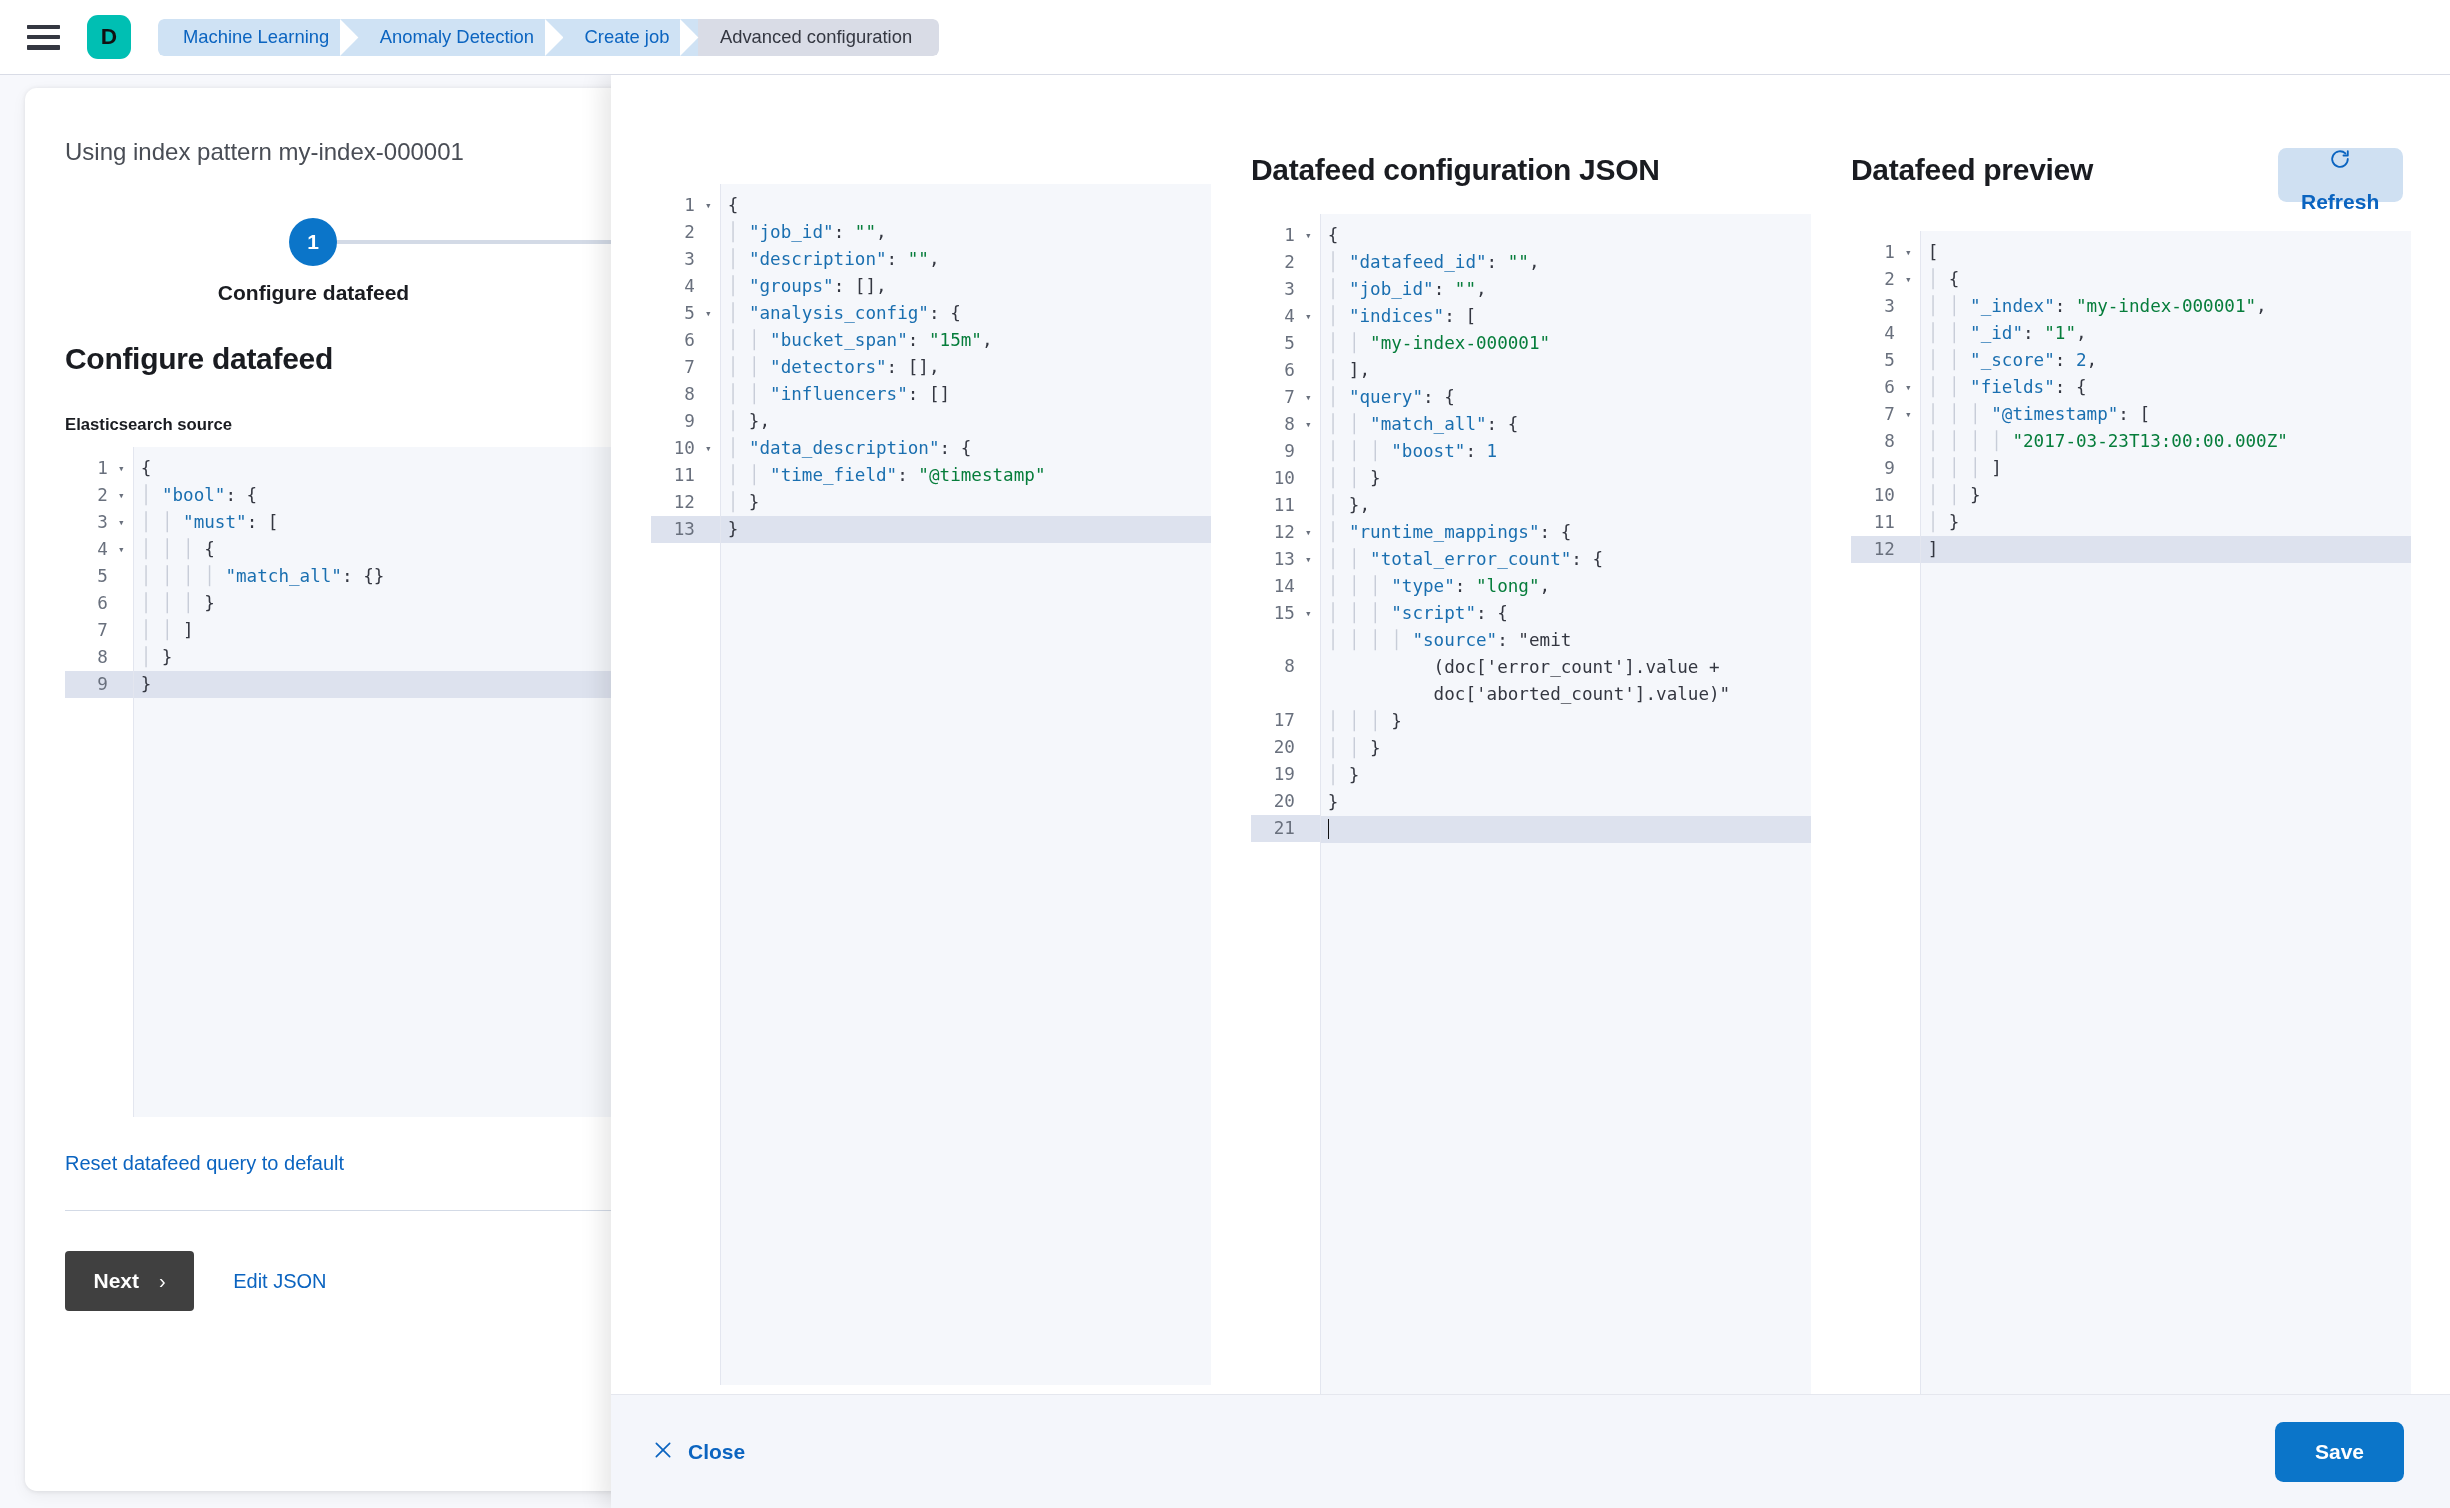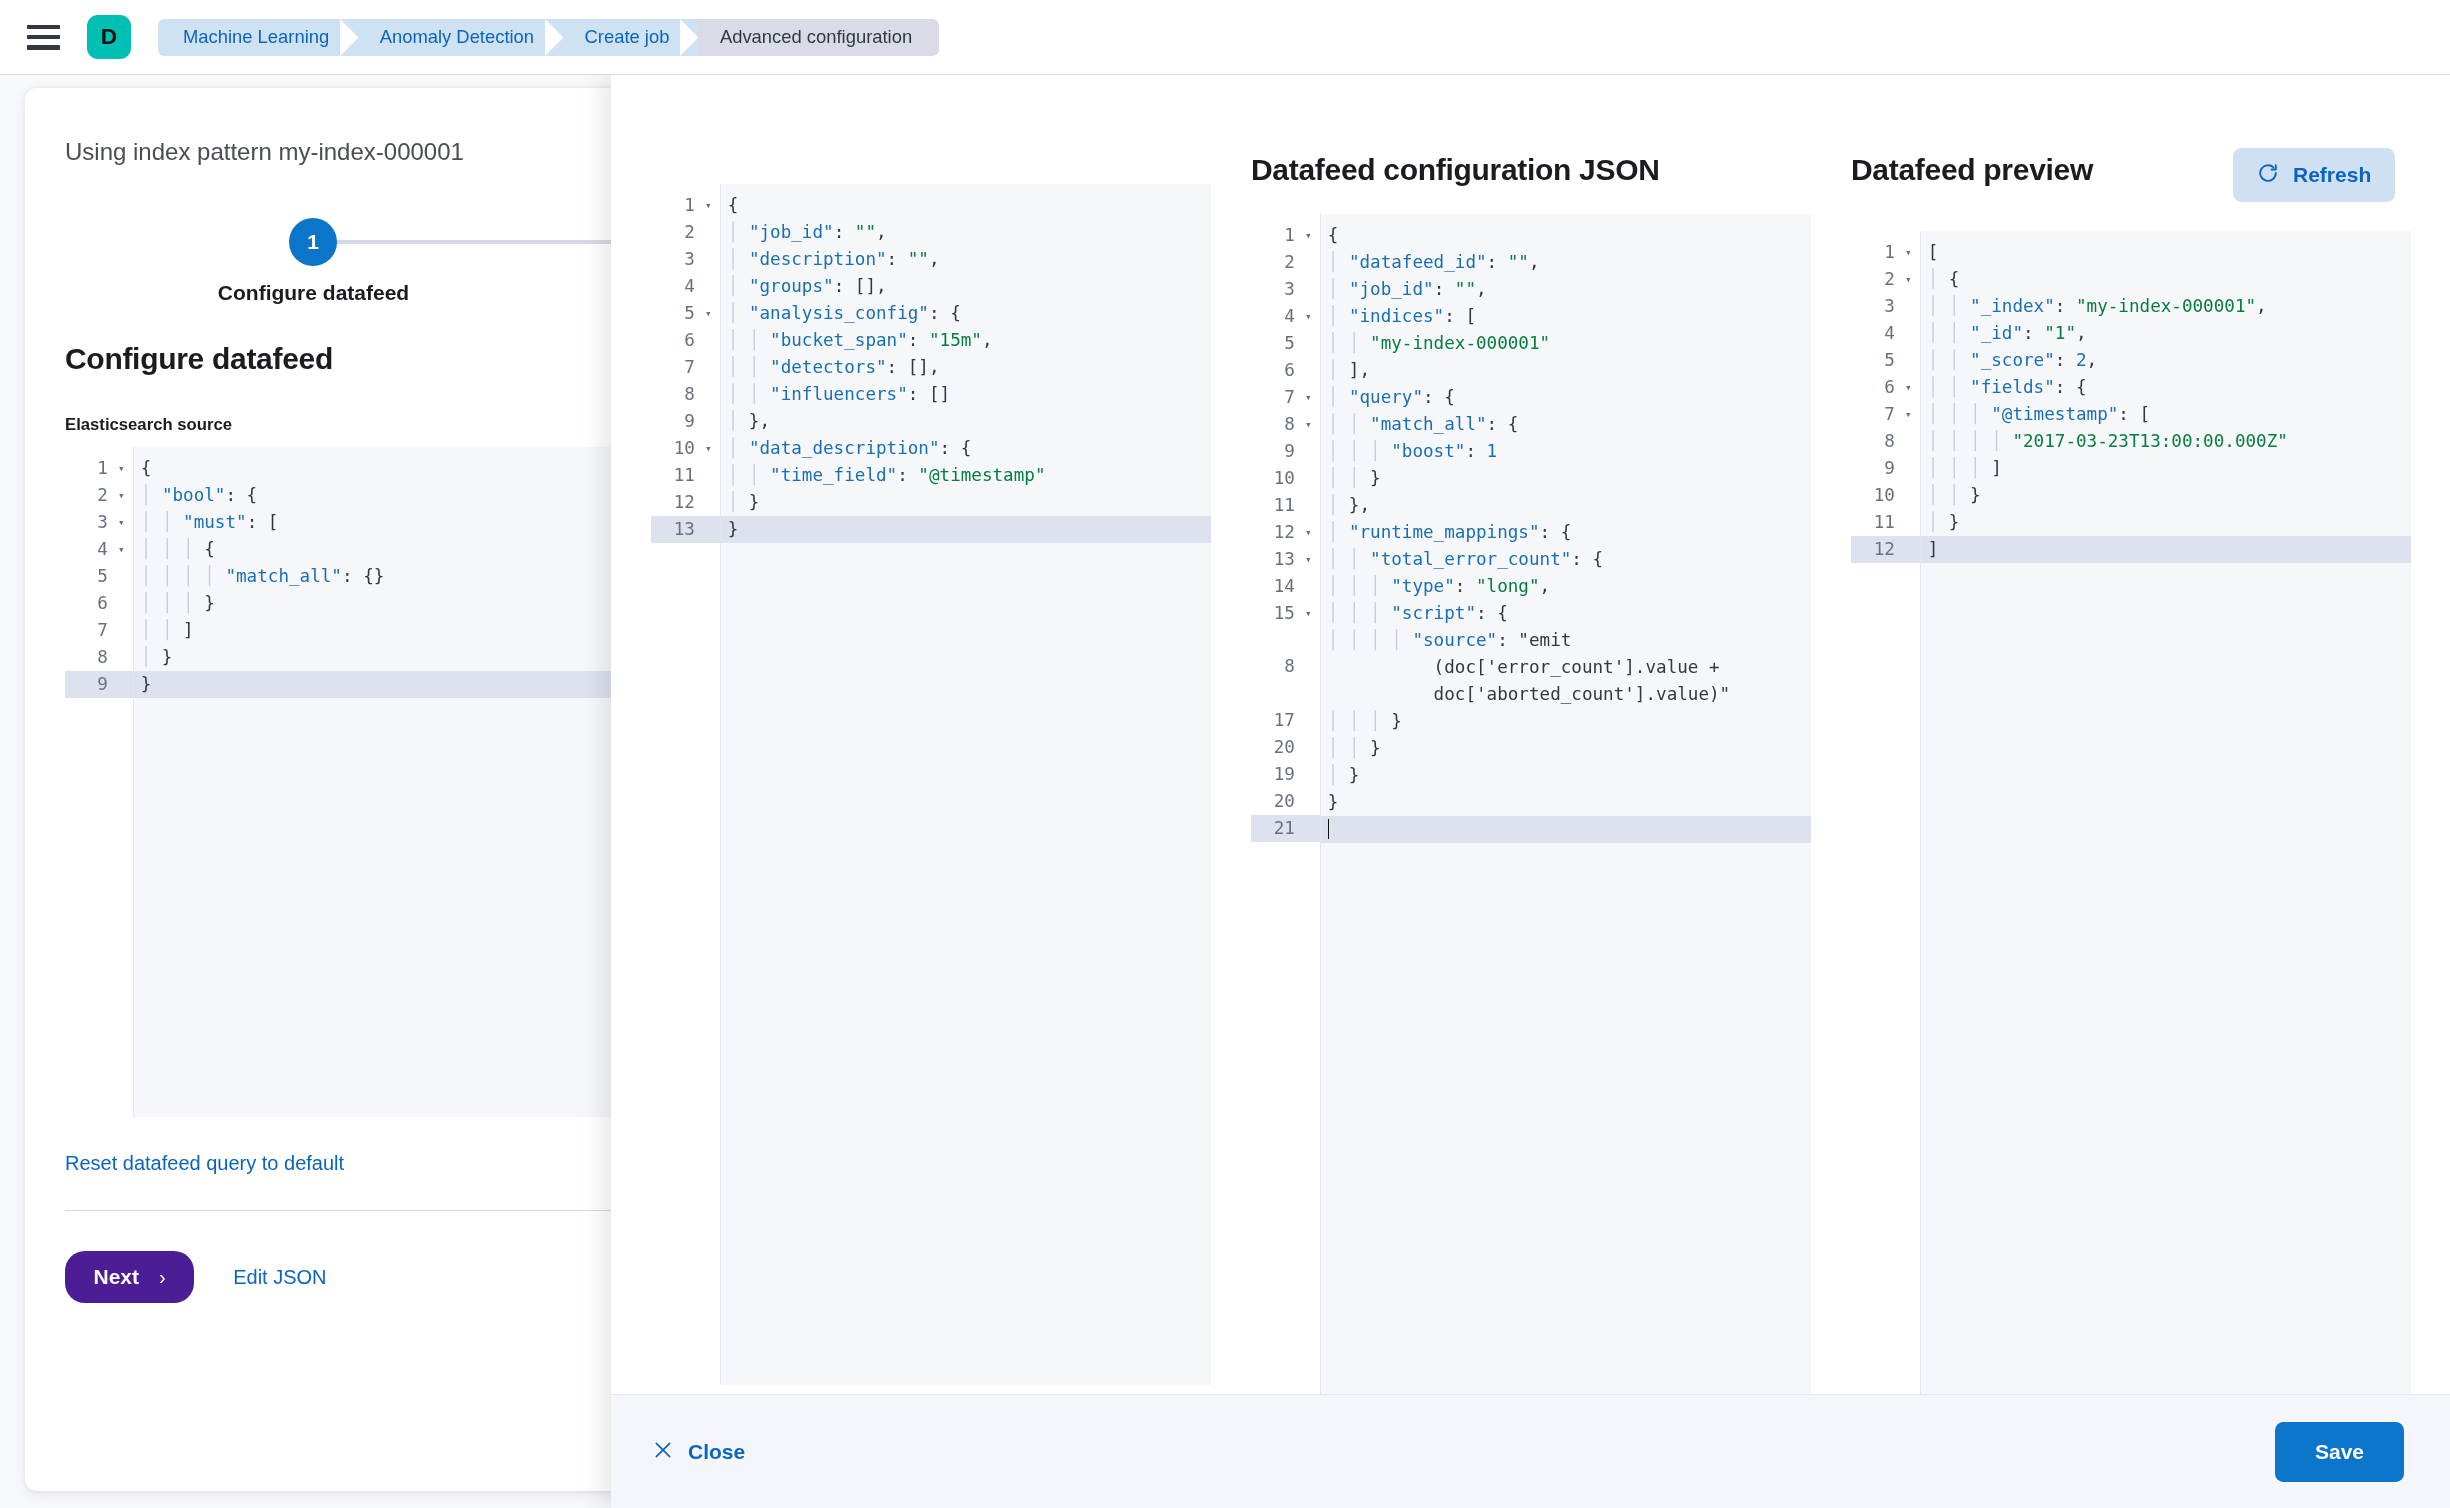--- a/index.html
+++ b/index.html
@@ -163,22 +163,22 @@
     color: #0b64c0; font-size: 20px; cursor: pointer;
   }
   .reset-link { margin-top: 35px; display: inline-block; }
 
   .hr {
     margin: 35px 0 0 0; width: 591px; height: 1.7px; background: #d3dae6;
   }
 
   .btn-row { margin-top: 40px; display: flex; align-items: center; gap: 39px; }
   .btn-primary {
-    background: #4c1d95; color: #fff; border: none;
-    border-radius: 20px; height: 52px; padding: 0 28.5px;
+    background: #404040; color: #fff; border: none;
+    border-radius: 4px; height: 60px; padding: 0 28.5px;
     font-size: 21px; font-weight: 600; cursor: pointer;
     display: flex; align-items: center; gap: 20px;
     font-family: "Liberation Sans", sans-serif;
   }
   .btn-primary .chev { font-size: 20px; font-weight: 400; }
 
   
   .flyout {
     position: absolute; top: 75px; left: 611px;
     width: 1839px; height: 1434px;
@@ -207,22 +207,23 @@
   .panel-preview { width: 600px; padding-left: 40px; }
 
   .big-editor { margin-top: 28.5px; height: 1201px; }
   .big-editor .gutter { width: 70px; }
 
   .refresh-btn {
     background: #cfe0f2; color: #0b64c0; border: none;
     border-radius: 8.4px; height: 54px; padding: 0 23.4px;
     font-size: 21px; font-weight: 600; cursor: pointer;
     display: flex; align-items: center; gap: 14.2px;
-    margin-top: -6.7px; margin-right: 8px;
+    margin-top: -6.7px; margin-right: 0;
     font-family: "Liberation Sans", sans-serif;
+    flex-direction: column;
   }
 
   .flyout-footer {
     flex: 0 0 auto; height: 115px;
     background: #f4f6fb;
     border-top: 1.7px solid #e5e7ee;
     display: flex; align-items: center; justify-content: space-between;
     padding: 0 46px 0 42px;
   }
   .close-btn {

